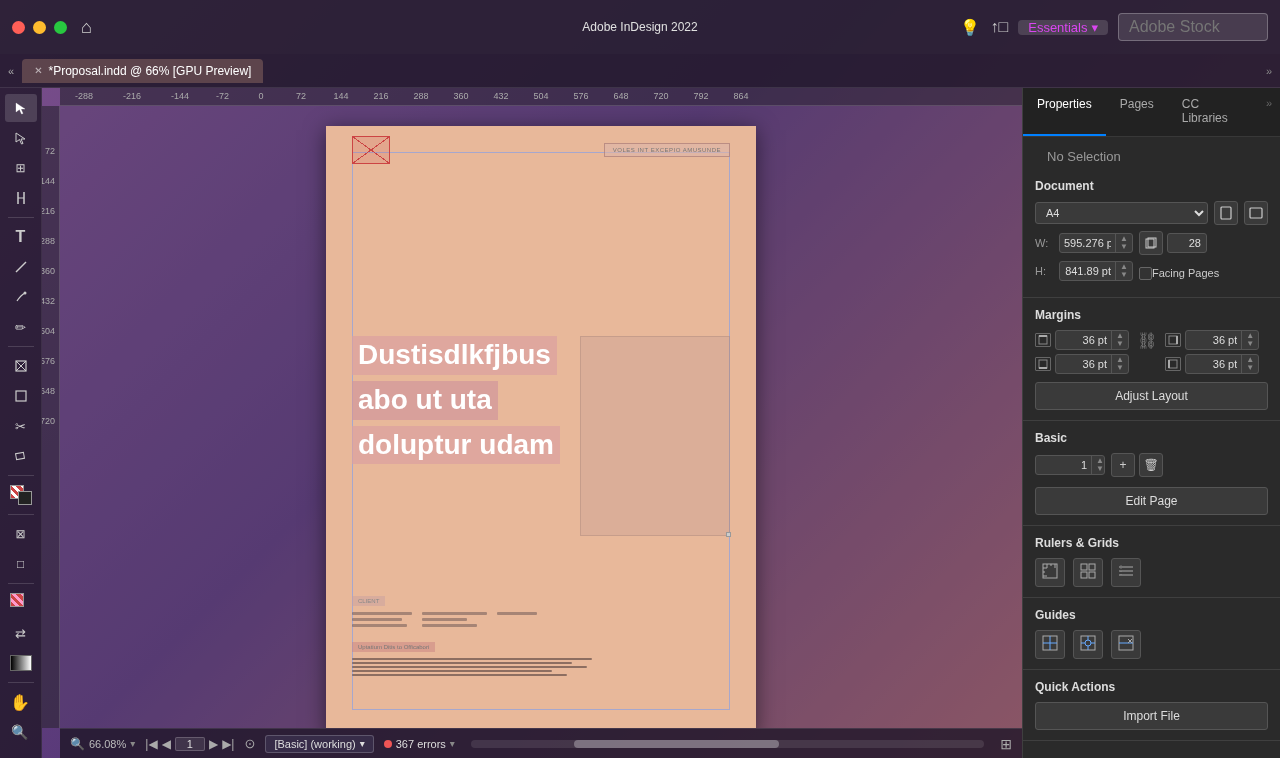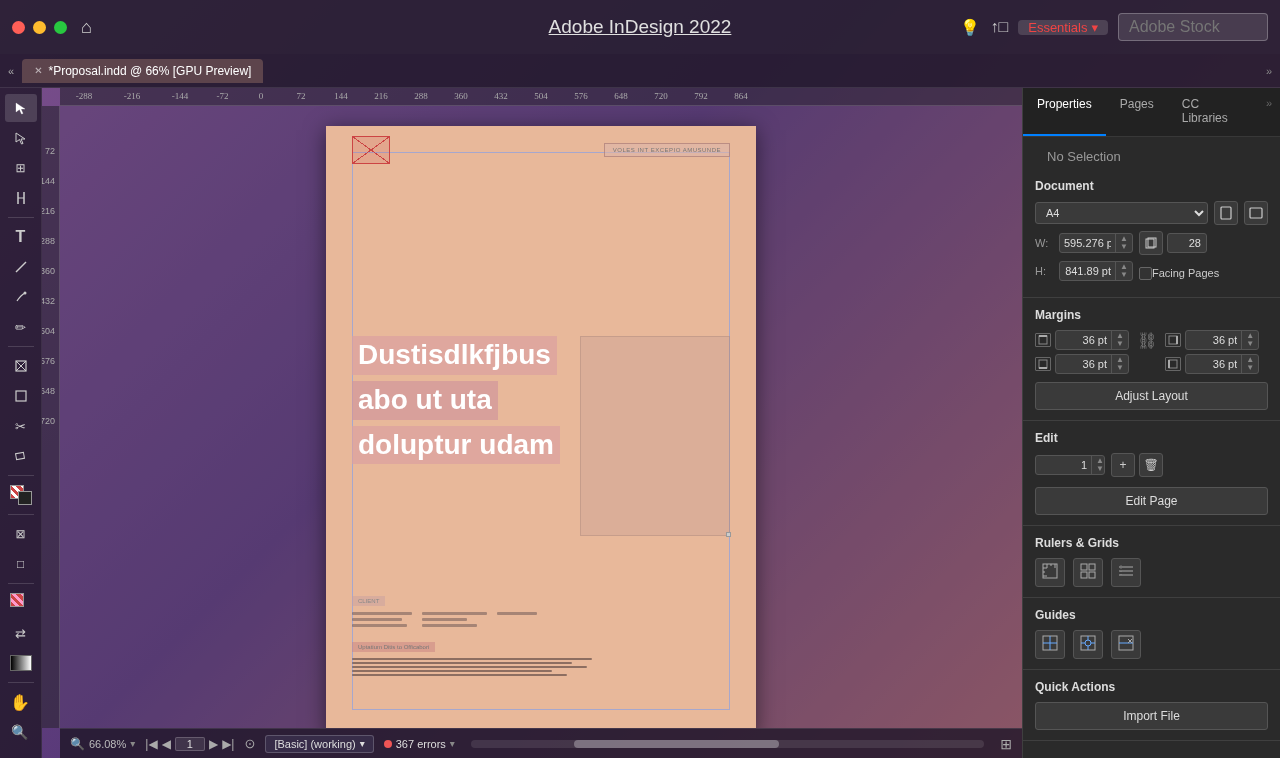--- a/index.html
+++ b/index.html
@@ -39,33 +39,32 @@
     .home-icon {
       margin-left: 14px;
       color: #ccc;
       font-size: 18px;
     }
     .title-bar-center {
       position: absolute;
       left: 50%;
       transform: translateX(-50%);
       color: #e0e0e0;
-      font-size: 19px;
-      text-decoration: underline;
+      font-size: 12px;
     }
     .title-bar-right {
       margin-left: auto;
       display: flex;
       align-items: center;
       gap: 10px;
     }
     .essentials-btn {
       background: rgba(255,255,255,0.15);
       border: none;
-      color: #ef4444;
+      color: #d946ef;
       padding: 0 10px;
       border-radius: 4px;
       font-size: 13px;
       cursor: pointer;
       display: flex;
       align-items: center;
       gap: 4px;
     }
     .adobe-stock-input {
       background: rgba(255,255,255,0.12);
@@ -720,21 +719,21 @@
     </div>
     <div class="tool-separator"></div>
     <div class="tool-btn" style="font-size:16px;color:#ccc;">✋</div>
     <div class="tool-btn" style="font-size:14px;color:#ccc;">🔍</div>
   </div>
 
   <div class="canvas-area">
 
     <div class="ruler-top">
       <div style="display:flex;width:100%;position:relative;height:100%;">
-        <div style="position:absolute;top:0;left:0;right:0;height:100%;display:flex;align-items:flex-end;font-family:Liberation Serif, serif;">
+        <div style="position:absolute;top:0;left:0;right:0;height:100%;display:flex;align-items:flex-end;">
           <div style="display:flex;width:100%;padding-bottom:2px;">
             <span style="min-width:48px;text-align:center;font-size:9px;color:#aaa;">-288</span>
             <span style="min-width:48px;text-align:center;font-size:9px;color:#aaa;">-216</span>
             <span style="min-width:48px;text-align:center;font-size:9px;color:#aaa;">-144</span>
             <span style="min-width:37px;text-align:center;font-size:9px;color:#aaa;">-72</span>
             <span style="min-width:40px;text-align:center;font-size:9px;color:#aaa;">0</span>
             <span style="min-width:40px;text-align:center;font-size:9px;color:#aaa;">72</span>
             <span style="min-width:40px;text-align:center;font-size:9px;color:#aaa;">144</span>
             <span style="min-width:40px;text-align:center;font-size:9px;color:#aaa;">216</span>
             <span style="min-width:40px;text-align:center;font-size:9px;color:#aaa;">288</span>
@@ -980,21 +979,21 @@
           <div class="spinners">
               <span class="spin-up">▲</span>
               <span class="spin-down">▼</span>
             </div>
         </div>
       </div>
       <button class="full-btn">Adjust Layout</button>
     </div>
 
     <div class="page-section">
-      <div class="panel-section-title">Edit</div>
+      <div class="panel-section-title">Basic</div>
       <div class="page-controls">
         <div class="input-with-spinner" style="width:70px;">
           <input type="text" value="1" style="">
           <div class="spinners">
               <span class="spin-up">▲</span>
               <span class="spin-down">▼</span>
             </div>
         </div>
         <div class="page-action-btns">
           <div class="icon-btn-small">+</div>

